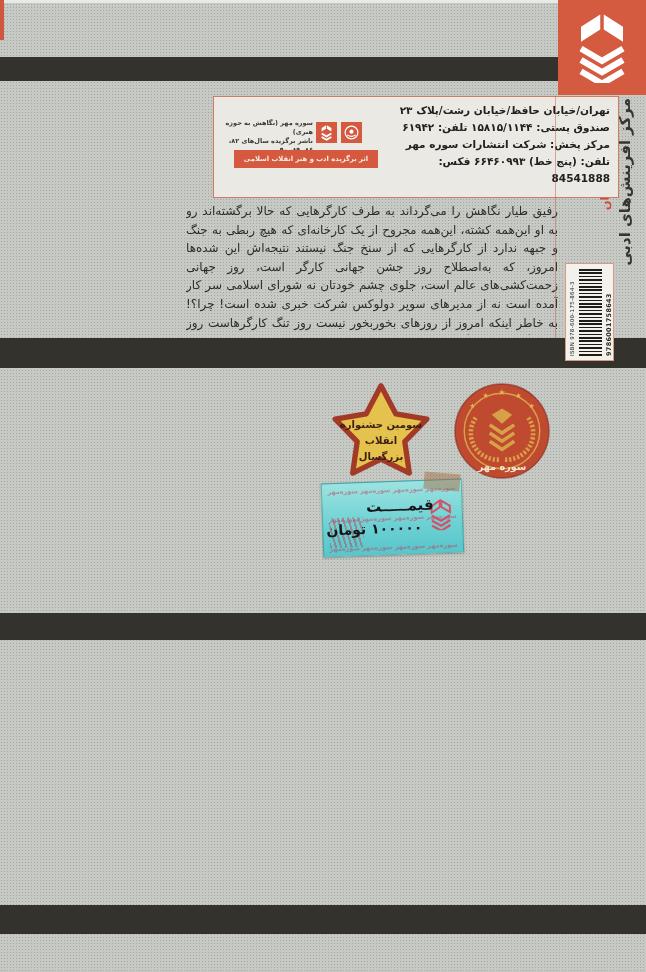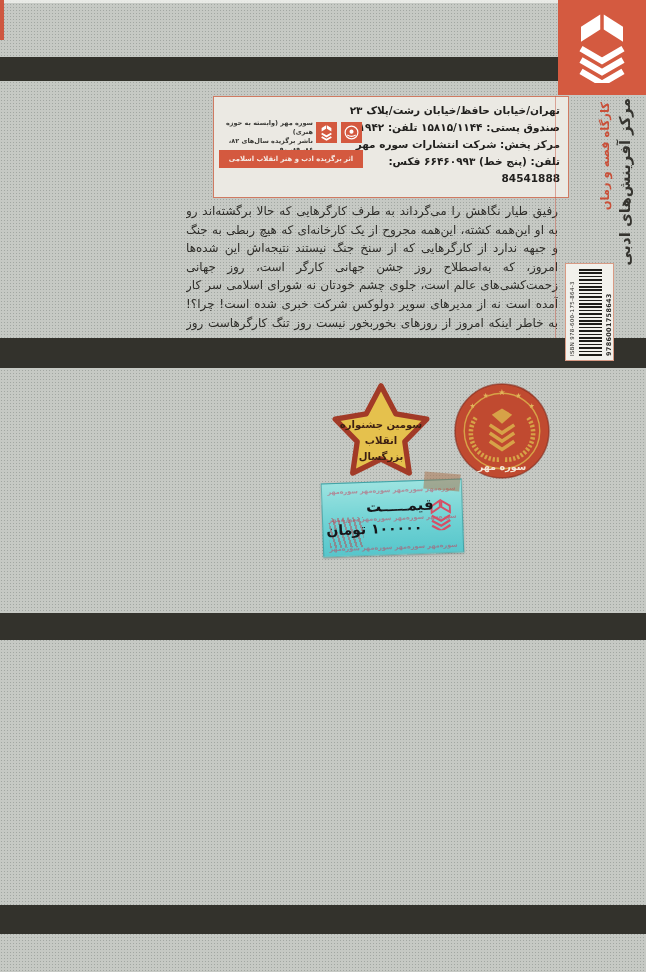--- a/index.html
+++ b/index.html
@@ -19,29 +19,29 @@
   .stripe-4 { left:0; top:905px; width:646px; height:29px; }
 
   .logo-square { position:absolute; left:558px; top:0; width:88px; height:95px;
     background:#d45a40; display:flex; align-items:center; justify-content:center; }
 
   .vtext { position:absolute; white-space:nowrap; transform-origin:0 0;
     transform: rotate(-90deg) translateX(-100%); direction:rtl; }
   .spine-center { left:616px; top:98px; font-size:15px; font-weight:bold; color:#35342f; letter-spacing:.5px; }
   .spine-workshop { left:598px; top:102px; font-size:11.5px; font-weight:bold; color:#c94f38; }
 
-  .contact-box { position:absolute; left:213px; top:96px; width:356px; height:102px;
+  .contact-box { position:absolute; left:213px; top:96px; width:406px; height:102px;
     background:#ebe9e3; border:1px solid #cf7a62; }
   .address { position:absolute; right:8px; top:5px; width:220px; direction:rtl; text-align:right;
     font-size:10.5px; font-weight:bold; color:#21201e; line-height:17px; }
   .pub-notes { position:absolute; left:5px; top:22px; width:94px; direction:rtl; text-align:right;
     font-size:6.5px; color:#3a3a36; line-height:9px; font-weight:bold; }
   .mini-logos { position:absolute; left:102px; top:25px; display:flex; gap:4px; }
   .mini-logo { width:21px; height:21px; background:#d4593f; display:flex; align-items:center; justify-content:center; }
-  .banner { position:absolute; left:5px; top:53px; width:144px; height:18px; background:#d4593f;
+  .banner { position:absolute; left:20px; top:53px; width:144px; height:18px; background:#d4593f;
     color:#f6ece6; font-size:6.8px; font-weight:bold; direction:rtl; text-align:center; line-height:18px;
     white-space:nowrap; overflow:hidden; }
 
   .blurb { position:absolute; left:186px; top:202px; width:372px; height:133px; overflow:hidden;
     direction:rtl; text-align:justify; text-align-last:right; font-size:12px; line-height:18.6px;
     color:#2e2d29; }
 
   .fold-line { position:absolute; left:555px; top:96px; width:1px; height:246px; background:rgba(200,90,70,.5); }
 
   .barcode-box { position:absolute; left:565px; top:263px; width:49px; height:98px;
@@ -99,21 +99,21 @@
   <div class="vtext spine-workshop">کارگاه قصه و رمان</div>
 
   <div class="contact-box">
     <div class="address">
       <div>تهران/خیابان حافظ/خیابان رشت/پلاک ۲۳</div>
       <div>صندوق پستی: ۱۵۸۱۵/۱۱۴۴  تلفن: ۶۱۹۴۲</div>
       <div>مرکز پخش: شرکت انتشارات سوره مهر</div>
       <div>تلفن: (پنج خط) ۶۶۴۶۰۹۹۳  فکس: 84541888</div>
     </div>
     <div class="pub-notes">
-      <div>سوره مهر (وابسته به حوزه هنری)</div>
+      <div>سوره مهر (نگاهش به حوزه هنری)</div>
       <div>ناشر برگزیده سال‌های ۸۲، ۸۶، ۸۹، ۹۰</div>
     </div>
     <div class="mini-logos">
       <div class="mini-logo">
         <svg width="15" height="17" viewBox="0 0 64 84">
           <path d="M8,20 L30,6 L30,23 L8,37 Z" fill="#fff"></path>
           <path d="M56,20 L34,6 L34,23 L56,37 Z" fill="#fff"></path>
           <path d="M8,47 L32,61 L56,47" stroke="#fff" stroke-width="9" fill="none"></path>
           <path d="M8,64 L32,78 L56,64" stroke="#fff" stroke-width="9" fill="none"></path>
         </svg>

